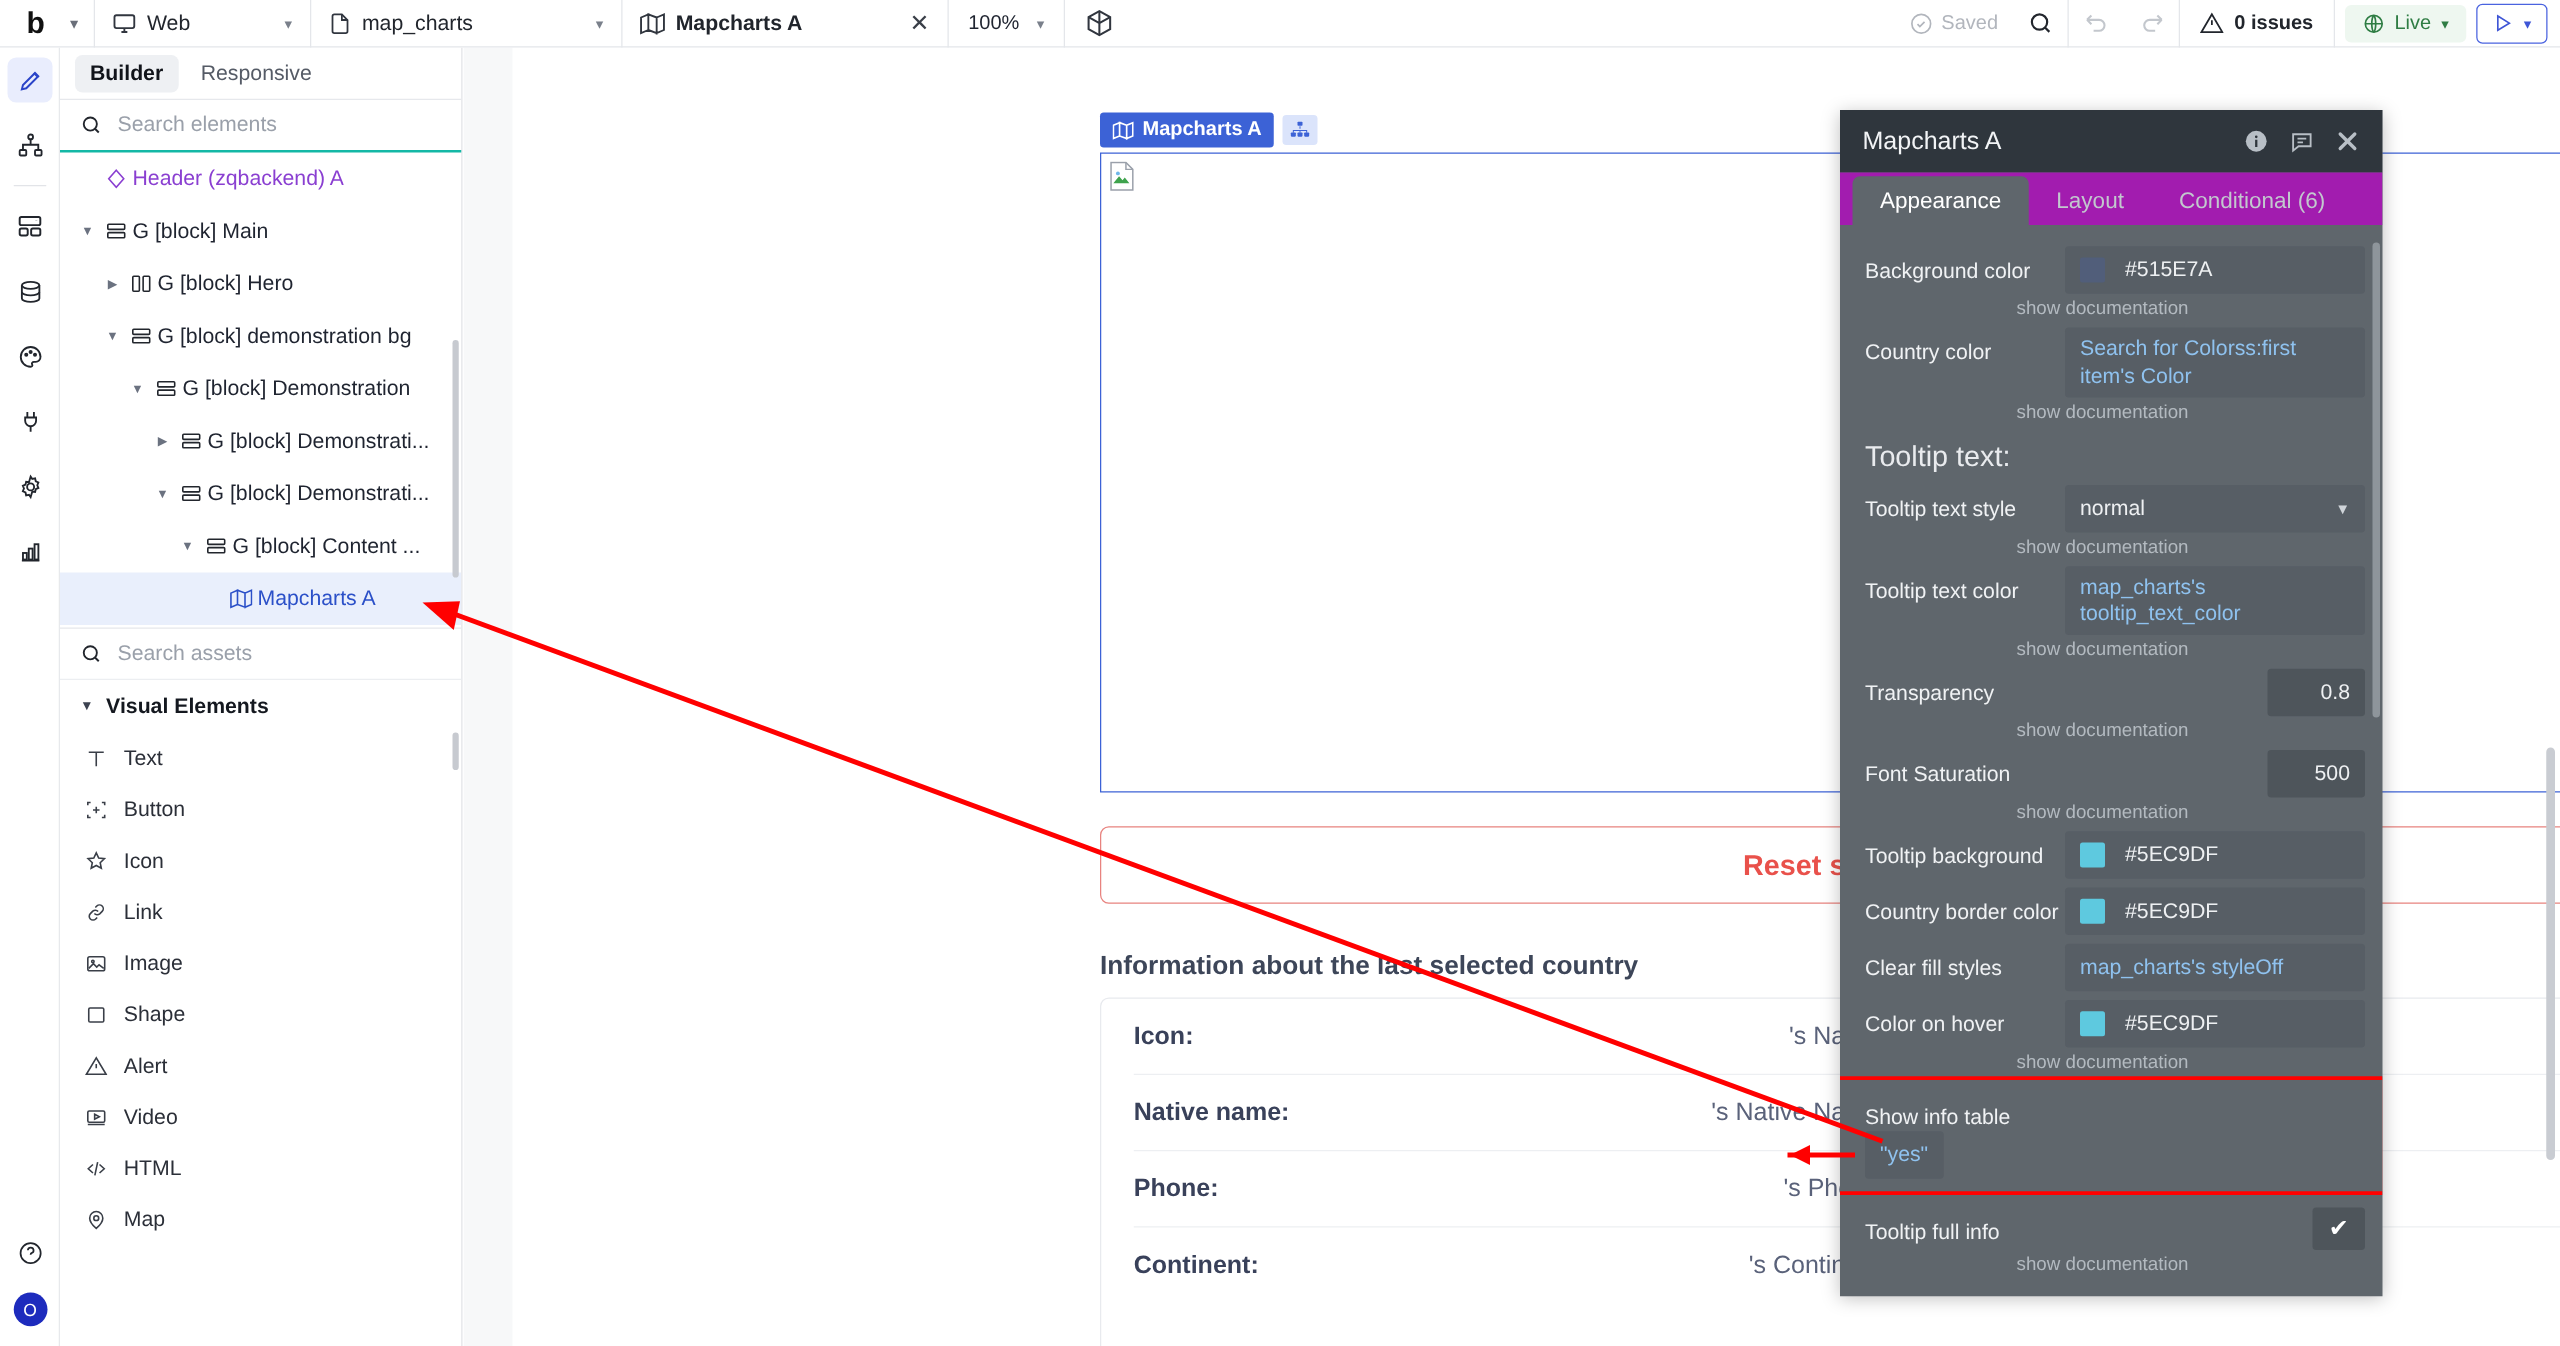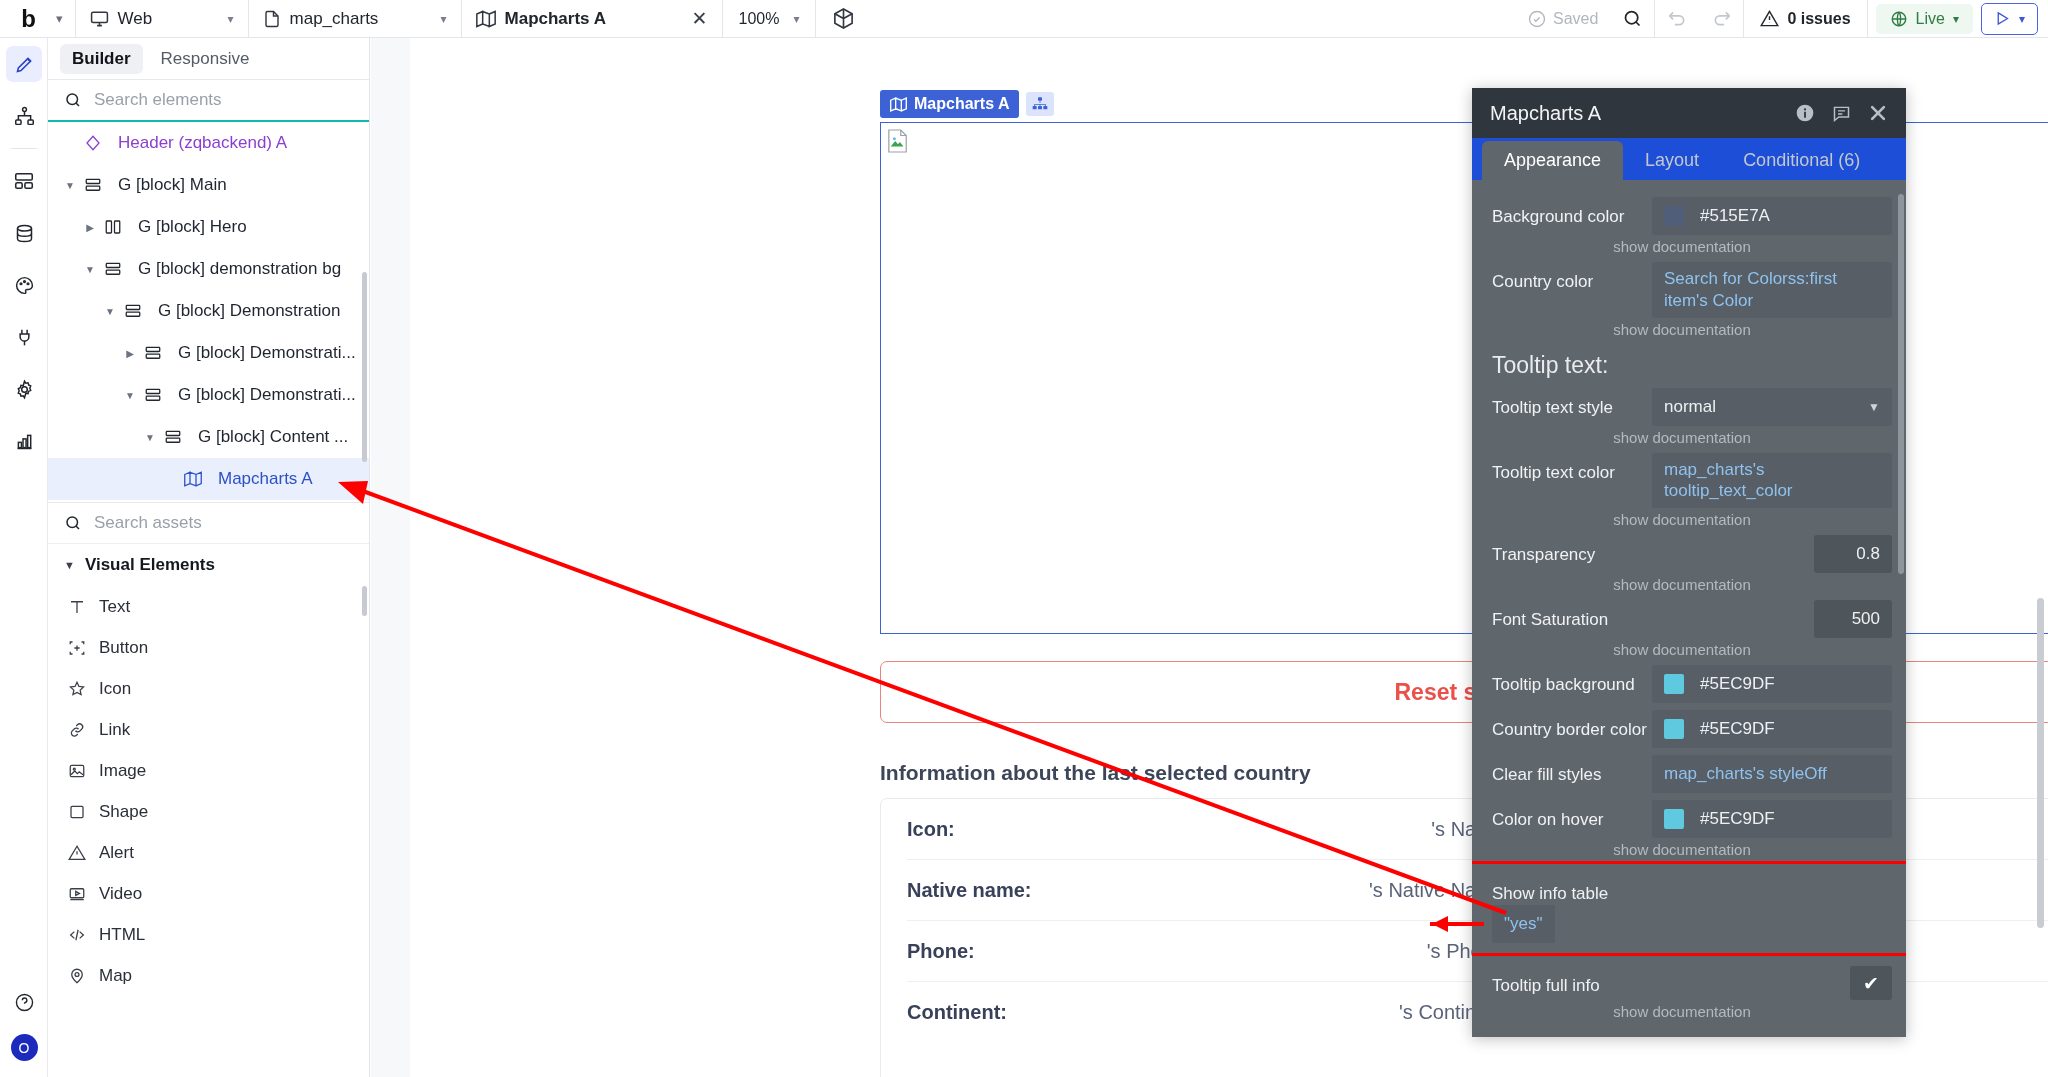--- a/index.html
+++ b/index.html
@@ -68,21 +68,21 @@
   .lp-search{ height:42px; display:flex; align-items:center; gap:12px; padding:0 16px;
     border-bottom:2px solid #14b8a6; color:#9aa0aa; font-size:17px;}
   .tree{ overflow:hidden; position:relative; }
   .tnode{ height:42px; display:flex; align-items:center; font-size:17px; color:#1f2430;
      white-space:nowrap; cursor:pointer; padding-right:8px;}
   .tnode.sel{ background:#e9effc; color:#2b50c8; }
   .tnode.sel .tlbl{ color:#2b50c8; }
   .tnode.purple .tlbl{ color:#8a3fd1; }
   .tw{ width:20px; display:flex; align-items:center; justify-content:center; color:#6b7280; font-size:10px;}
   .ticon{ width:26px; display:flex; align-items:center; justify-content:center; }
-  .tlbl{ margin-left:12px; overflow:hidden; text-overflow:ellipsis;}
+  .tlbl{ margin-left:0; overflow:hidden; text-overflow:ellipsis;}
   .lp-search2{ height:42px; display:flex; align-items:center; gap:12px; padding:0 16px;
     border-top:1px solid #e6e8ec; border-bottom:1px solid #eceef1; color:#9aa0aa; font-size:17px;}
   .sec-head{ height:42px; display:flex; align-items:center; gap:10px; padding:0 16px;
      font-size:17px; font-weight:700; color:#14181f;}
   .el-row{ height:41px; display:flex; align-items:center; gap:13px; padding:0 20px;
      font-size:17px; color:#2b2f38; cursor:pointer;}
   .lp-scroll{ position:absolute; right:2px; width:5px; background:#c7cad0; border-radius:3px;}
 
   
   .canvas{
@@ -117,21 +117,21 @@
 
   
   .props{
     position:absolute; left:1472px; top:88px; width:434px; height:949px;
     background:#5f666c; z-index:50; box-shadow:0 2px 14px rgba(0,0,0,.25);
     display:flex; flex-direction:column; overflow:hidden;
   }
   .pp-head{ height:50px; background:#2f363d; display:flex; align-items:center; padding:0 18px; flex:0 0 auto;}
   .pp-title{ font-size:20px; color:#f2f4f6; }
   .pp-acts{ margin-left:auto; display:flex; align-items:center; gap:16px;}
-  .pp-tabs{ height:42px; background:#1d4ed8; display:flex; align-items:flex-end; padding:0 10px; flex:0 0 auto;}
+  .pp-tabs{ height:42px; background:#a21caf; display:flex; align-items:flex-end; padding:0 10px; flex:0 0 auto;}
   .pp-tab{ font-size:18px; color:#c2c8ce; padding:9px 22px; cursor:pointer; border-radius:6px 6px 0 0;}
   .pp-tab.active{ background:#5f666c; color:#fff; }
   .pp-body{ flex:1 1 auto; position:relative; overflow:hidden; padding-top:10px;}
   .prow{ display:flex; align-items:flex-start; padding:7px 14px 0 20px; }
   .plabel{ width:160px; flex:0 0 auto; font-size:17px; color:#f0f2f4; padding-top:9px; line-height:1.3;}
   .pfield{
     flex:1 1 auto; min-height:38px; background:#575e65; border-radius:3px;
     display:flex; align-items:center; padding:6px 12px; font-size:17px; color:#eef0f2;
   }
   .pfield.link{ color:#8fc2ef; flex-wrap:wrap; line-height:1.28;}
@@ -168,21 +168,21 @@
         <svg width="19" height="19" viewBox="0 0 24 24" fill="none" stroke="#31363f" stroke-width="1.9">
             <rect x="2" y="4" width="20" height="13" rx="2"></rect>
             <path d="M9 21h6M12 17v4"></path>
           </svg>
       </span>
       <span class="lbl">Web</span>
       <span class="dd-caret">▾</span>
     </div>
     <div class="tb-sep"></div>
 
-    <div class="tb-item" style="width:212px">
+    <div class="tb-item" style="width:248px">
       <span class="ico">
         <svg width="18" height="18" viewBox="0 0 24 24" fill="none" stroke="#31363f" stroke-width="1.9">
             <path d="M14 2H6a2 2 0 0 0-2 2v16a2 2 0 0 0 2 2h12a2 2 0 0 0 2-2V8z"></path>
             <path d="M14 2v6h6"></path>
           </svg>
       </span>
       <span class="lbl">map_charts</span>
       <span class="dd-caret">▾</span>
     </div>
     <div class="tb-sep"></div>

